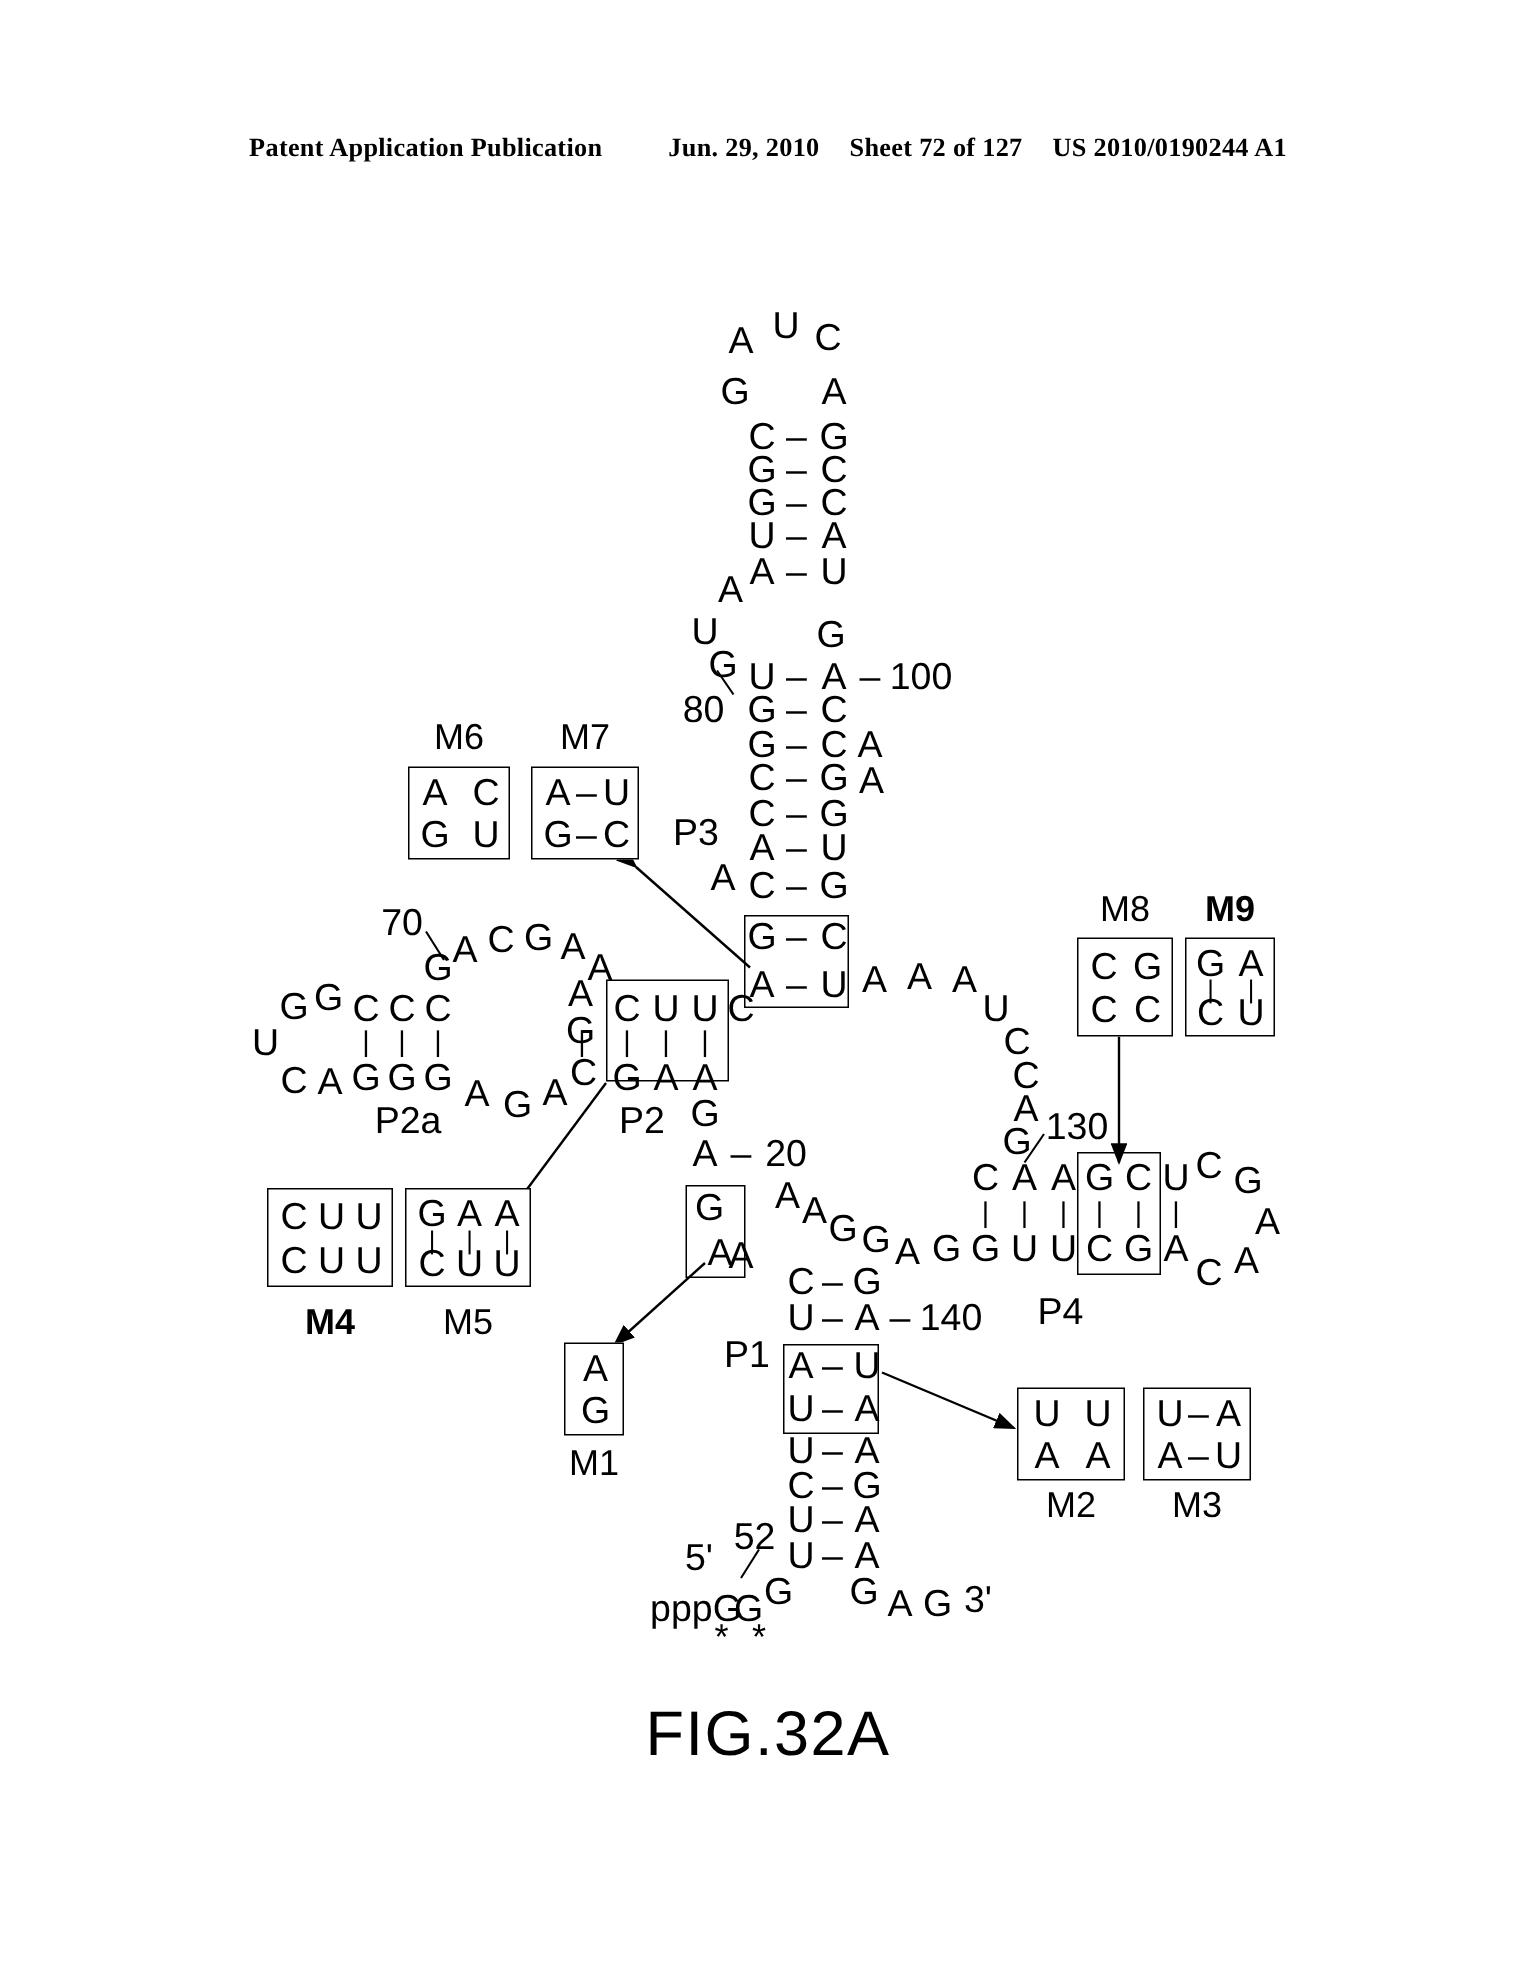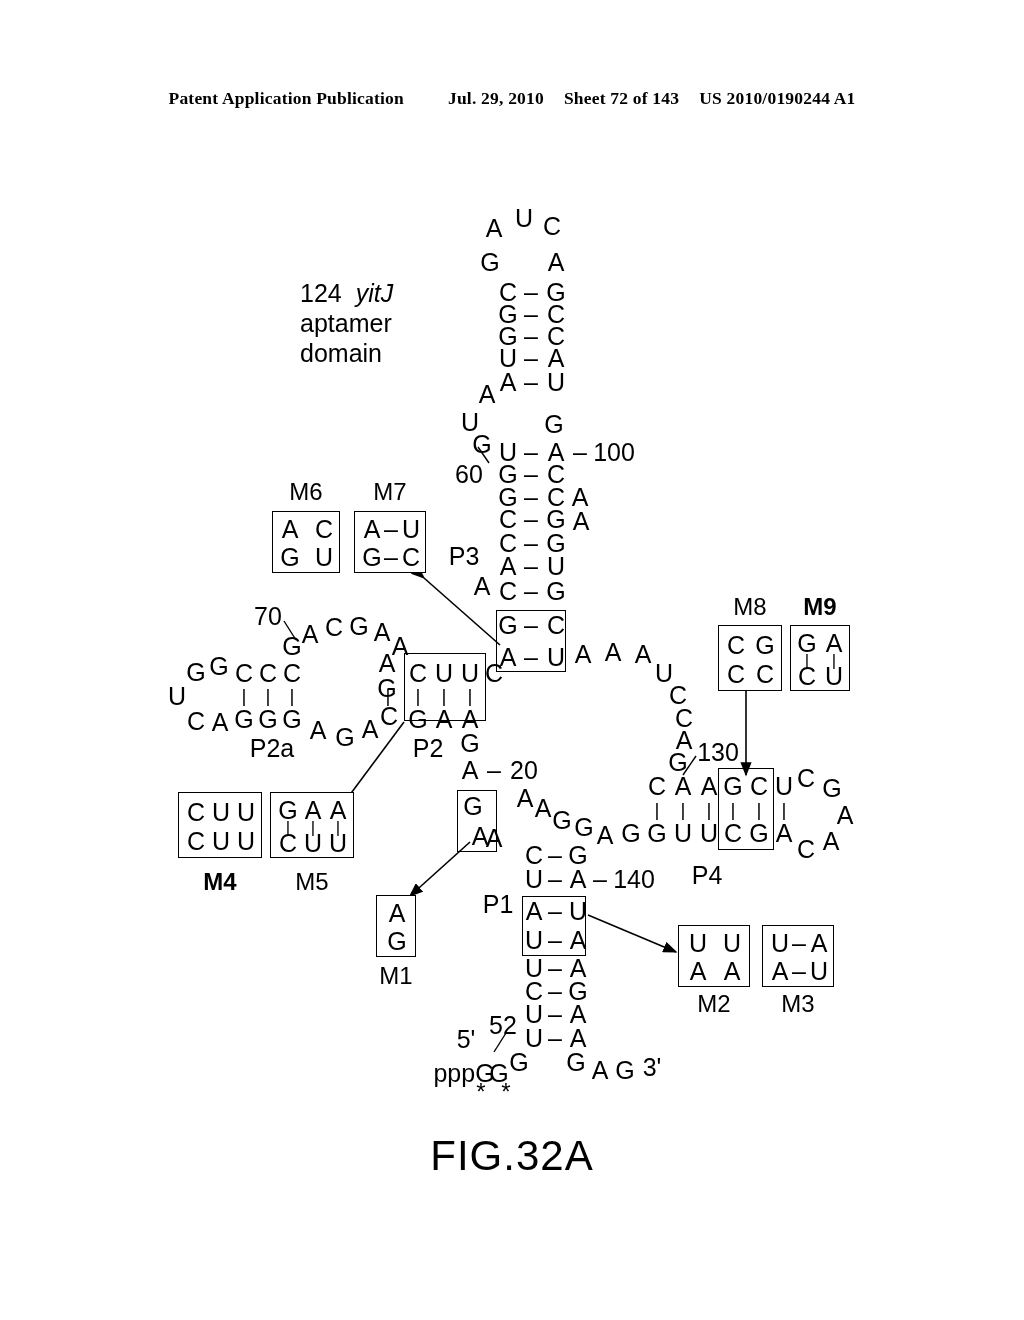--- a/index.html
+++ b/index.html
@@ -150,21 +150,21 @@
     position: absolute;
     border: 1.6px solid #000;
     box-sizing: border-box;
     background: transparent;
   }
 </style>
 </head>
 <body>
 
 <div id="patent-header">
-  <span>Patent Application Publication</span><span class="hgap-lg"></span><span>Jul. 29, 2010</span><span class="hgap-md"></span><span>Sheet 72 of 143</span><span class="hgap-md"></span><span>US 2010/0190244 A1</span>
+  <span>Patent Application Publication</span><span class="hgap-lg"></span><span>Jun. 29, 2010</span><span class="hgap-md"></span><span>Sheet 72 of 127</span><span class="hgap-md"></span><span>US 2010/0190244 A1</span>
 </div>
 
 <div id="diagram">
 
   <svg viewBox="0 0 1024 1320">
     <defs>
       <marker id="arrowhead" markerWidth="9" markerHeight="7" refX="8" refY="3.5" orient="auto">
         <polygon points="0 0, 9 3.5, 0 7" fill="#000"></polygon>
       </marker>
     </defs>
@@ -178,21 +178,20 @@
     <line x1="588" y1="915" x2="676" y2="952" stroke="#000" stroke-width="1.6" marker-end="url(#arrowhead)"></line>
 
     <line x1="746" y1="691" x2="746" y2="775" stroke="#000" stroke-width="1.6" marker-end="url(#arrowhead)"></line>
 
     <line x1="506" y1="1033" x2="494" y2="1052" stroke="#000" stroke-width="1.4"></line>
     <line x1="284" y1="621" x2="296" y2="640" stroke="#000" stroke-width="1.4"></line>
     <line x1="489" y1="463" x2="478" y2="447" stroke="#000" stroke-width="1.4"></line>
     <line x1="696" y1="756" x2="683" y2="775" stroke="#000" stroke-width="1.4"></line>
   </svg>
 
-  <div id="aptamer-caption"><span>124</span>  <span class="gene">yitJ</span><br><span>aptamer</span><br><span>domain</span></div>
 
   <div class="nt" style="left:494px;top:228px;">A</div>
   <div class="nt" style="left:524px;top:218px;">U</div>
   <div class="nt" style="left:552px;top:226px;">C</div>
   <div class="nt" style="left:490px;top:262px;">G</div>
   <div class="nt" style="left:556px;top:262px;">A</div>
 
   <div class="nt" style="left:508px;top:292px;">C</div>
   <div class="bond" style="left:531px;top:292px;">–</div>
   <div class="nt" style="left:556px;top:292px;">G</div>
@@ -217,21 +216,21 @@
   <div class="nt" style="left:470px;top:422px;">U</div>
   <div class="nt" style="left:482px;top:444px;">G</div>
   <div class="nt" style="left:554px;top:424px;">G</div>
 
   <div class="nt" style="left:508px;top:452px;">U</div>
   <div class="bond" style="left:531px;top:452px;">–</div>
   <div class="nt" style="left:556px;top:452px;">A</div>
   <div class="bond" style="left:580px;top:452px;">–</div>
   <div class="numlabel" style="left:614px;top:452px;">100</div>
 
-  <div class="numlabel" style="left:469px;top:474px;">60</div>
+  <div class="numlabel" style="left:469px;top:474px;">80</div>
   <div class="nt" style="left:508px;top:474px;">G</div>
   <div class="bond" style="left:531px;top:474px;">–</div>
   <div class="nt" style="left:556px;top:474px;">C</div>
 
   <div class="nt" style="left:508px;top:497px;">G</div>
   <div class="bond" style="left:531px;top:497px;">–</div>
   <div class="nt" style="left:556px;top:497px;">C</div>
   <div class="nt" style="left:580px;top:497px;">A</div>
 
   <div class="nt" style="left:508px;top:519px;">C</div>

